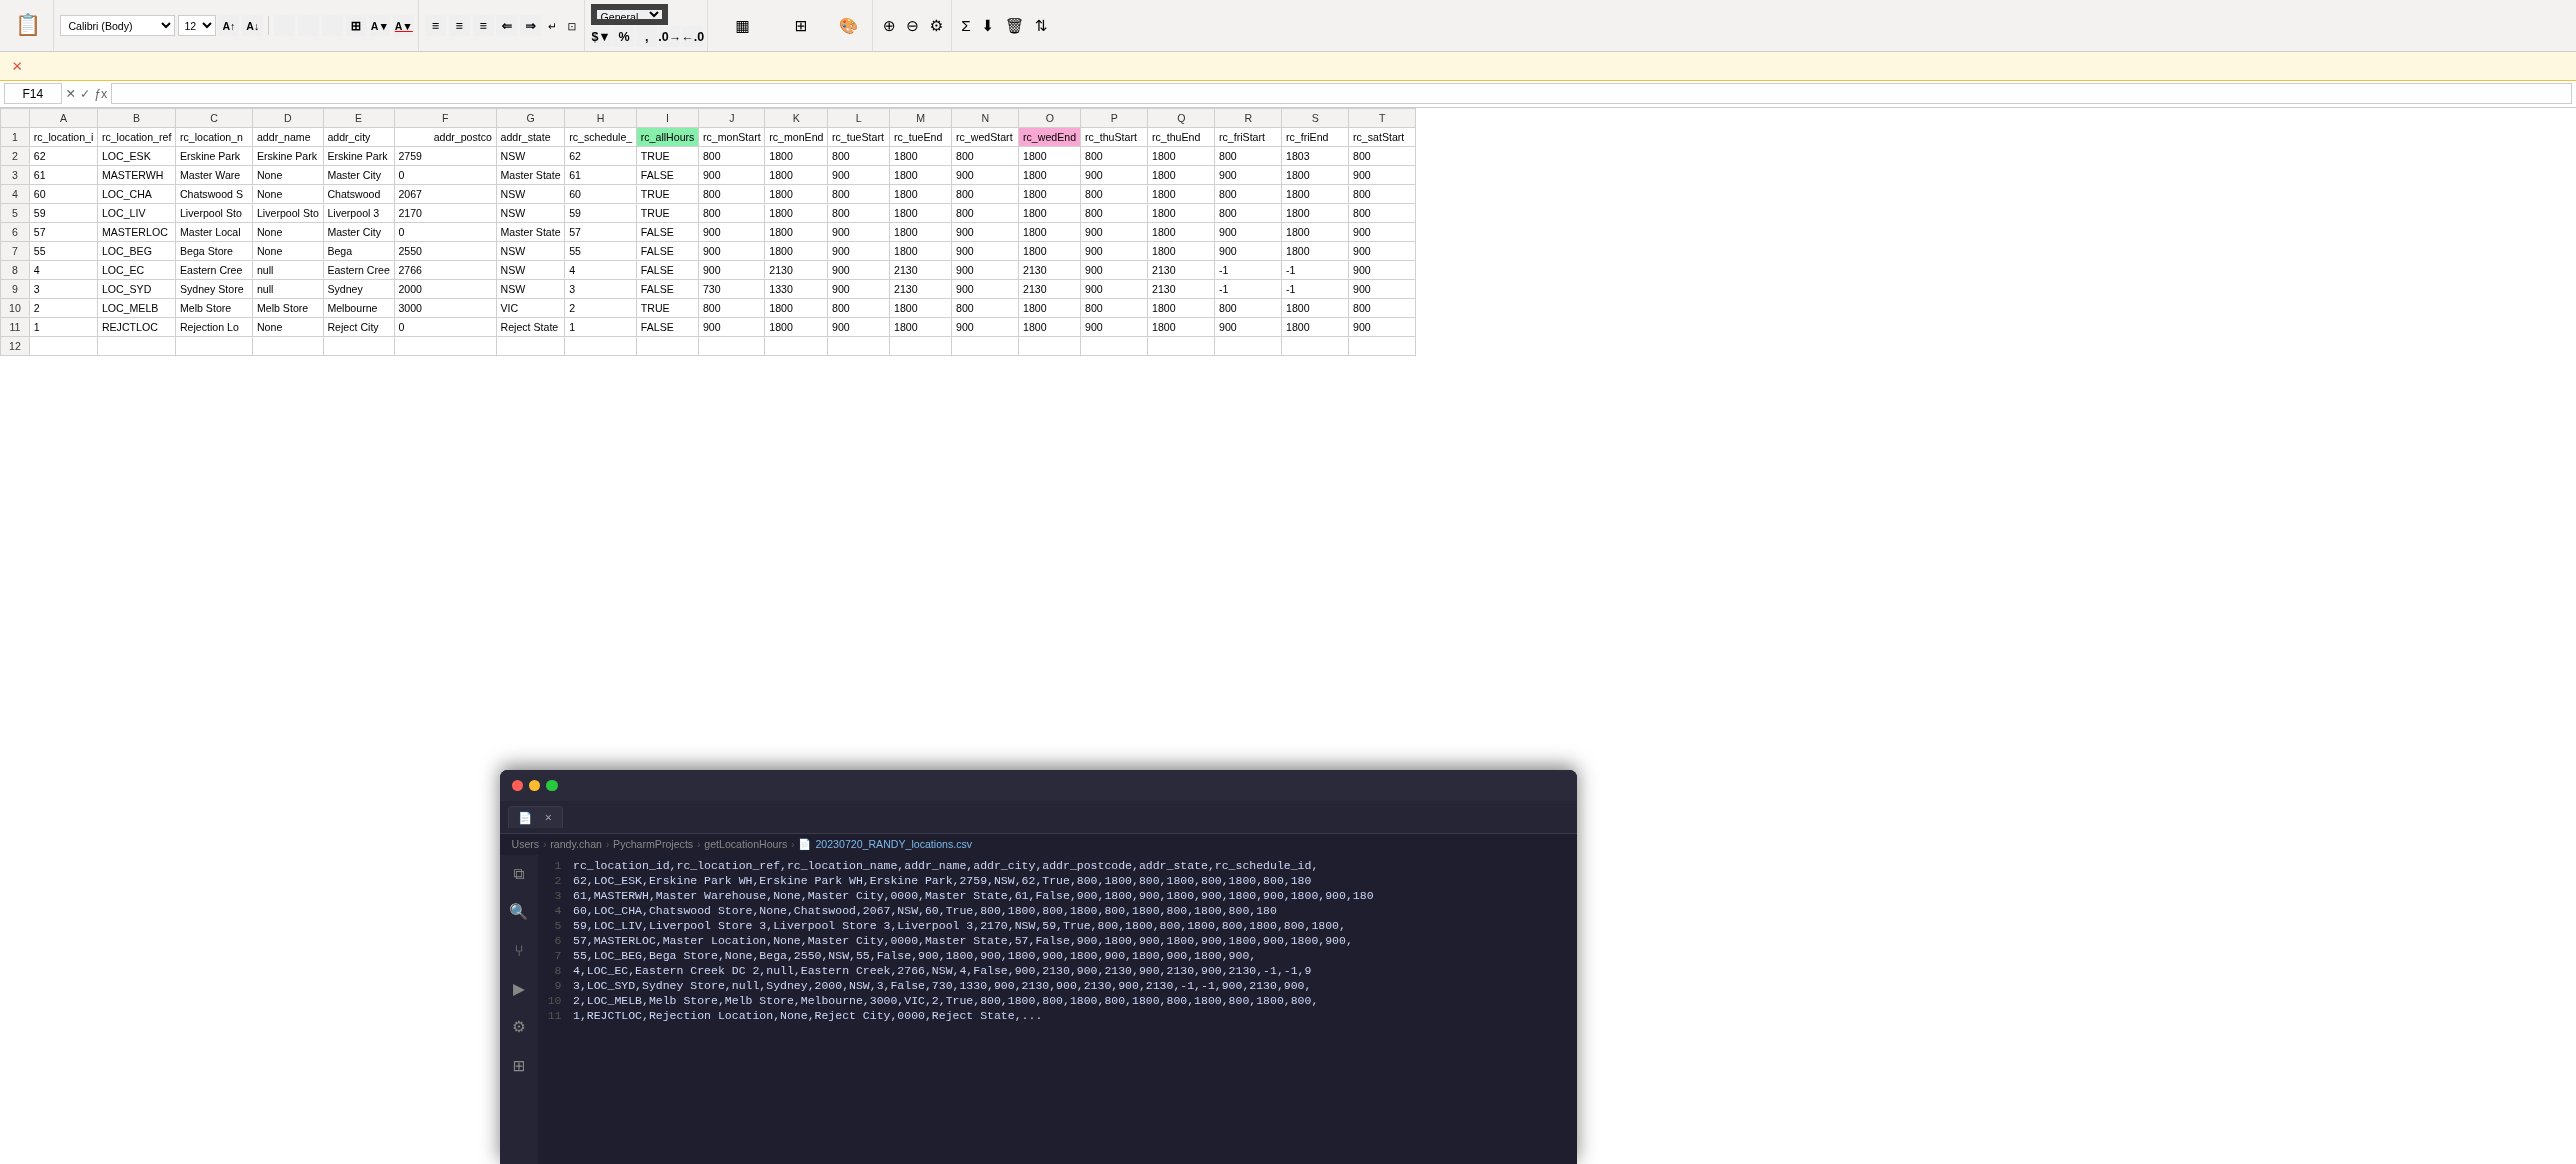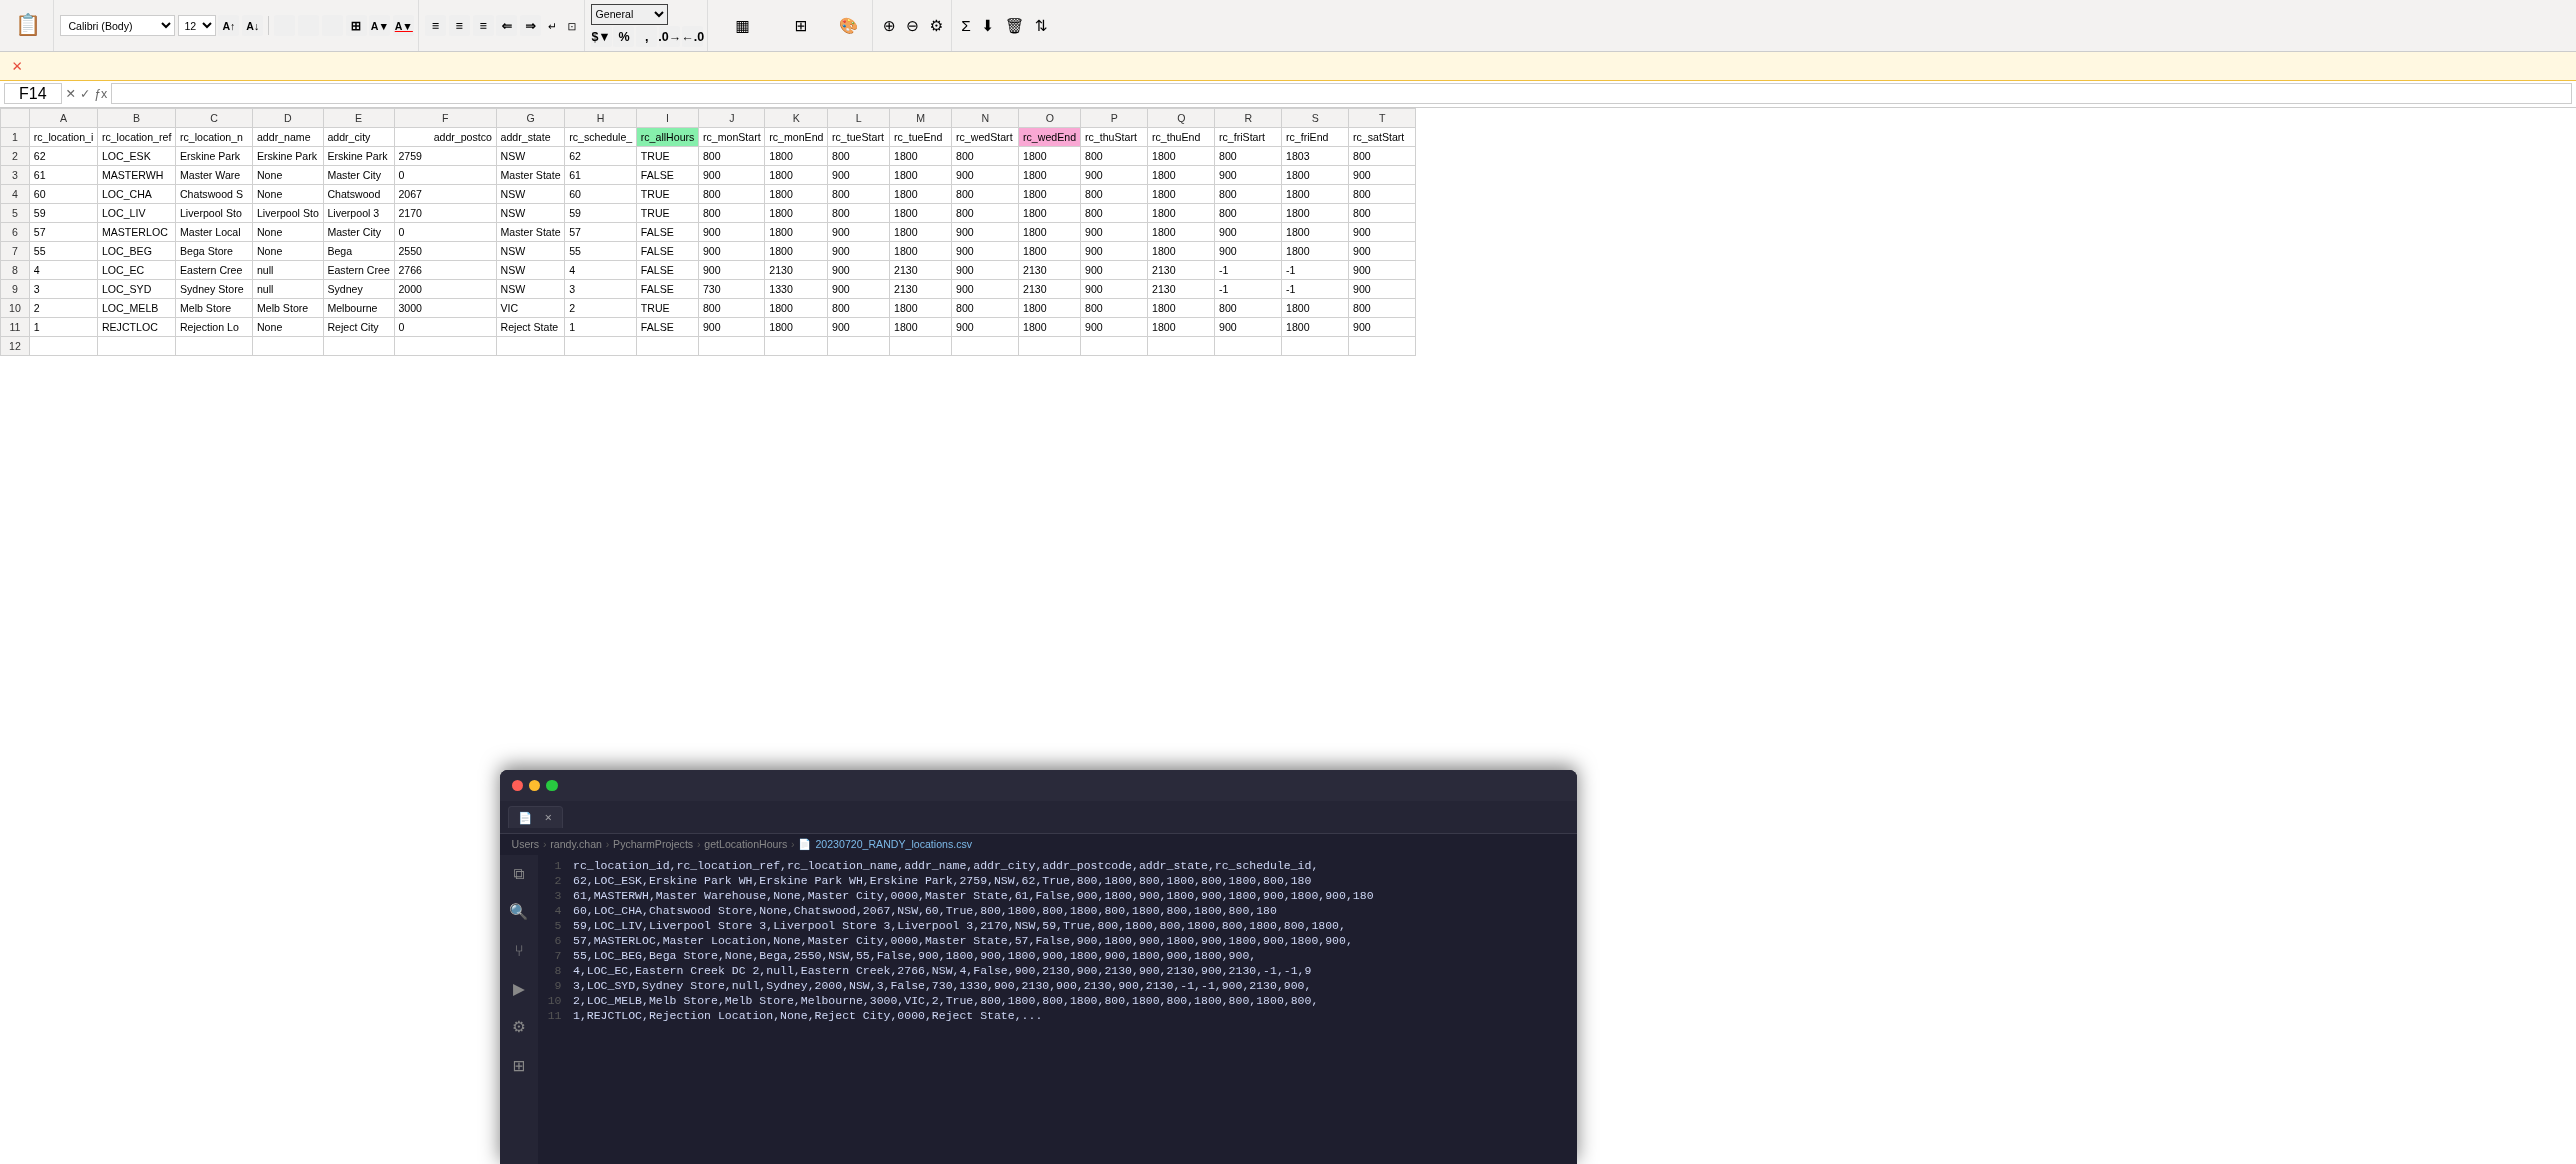--- a/index.html
+++ b/index.html
@@ -58,21 +58,21 @@
       display: flex;
       align-items: center;
       height: 27px;
       border-bottom: 1px solid #ccc;
       background: #fff;
       padding: 0 3.8px;
       gap: 3.8px;
     }
     .cell-ref {
       width: 58px; height: 21px; border: 1px solid #ccc;
-      text-align: center; font-size: 16px; padding: 0 3.8px;
+      text-align: center; font-size: 12px; padding: 0 3.8px;
     }
     .formula-controls { display: flex; gap: 3.8px; align-items: center; }
     .formula-controls span { cursor: pointer; color: #666; font-size: 12.5px; }
     .formula-input { flex: 1; height: 21px; border: 1px solid #ccc; padding: 0 3.8px; font-size: 10.6px; }
 
     
     .spreadsheet-container {
       position: relative;
       overflow: auto;
       height: calc(100vh - 154px);
@@ -297,21 +297,21 @@
       <span style="font-size:8.7px;color:#333;"></span>
     </div>
     <div style="display:flex;flex-direction:column;align-items:center;cursor:pointer;padding:0 3.8px;">
       <span>⊡</span>
       <span style="font-size:8.7px;color:#333;"></span>
     </div>
   </div>
 
   <div class="toolbar-section font-section">
     <div style="display:flex;flex-direction:column;gap:1.9px;">
-      <select style="width:77px;height:21px;border:1px solid #404040;font-size:10.6px;">
+      <select style="width:77px;height:21px;border:6px solid #404040;font-size:10.6px;">
         <option>General</option>
       </select>
       <div style="display:flex;gap:1.9px;">
         <button class="format-btn">$▼</button>
         <button class="format-btn">%</button>
         <button class="format-btn">,</button>
         <button class="format-btn">.0→</button>
         <button class="format-btn">←.0</button>
       </div>
     </div>

